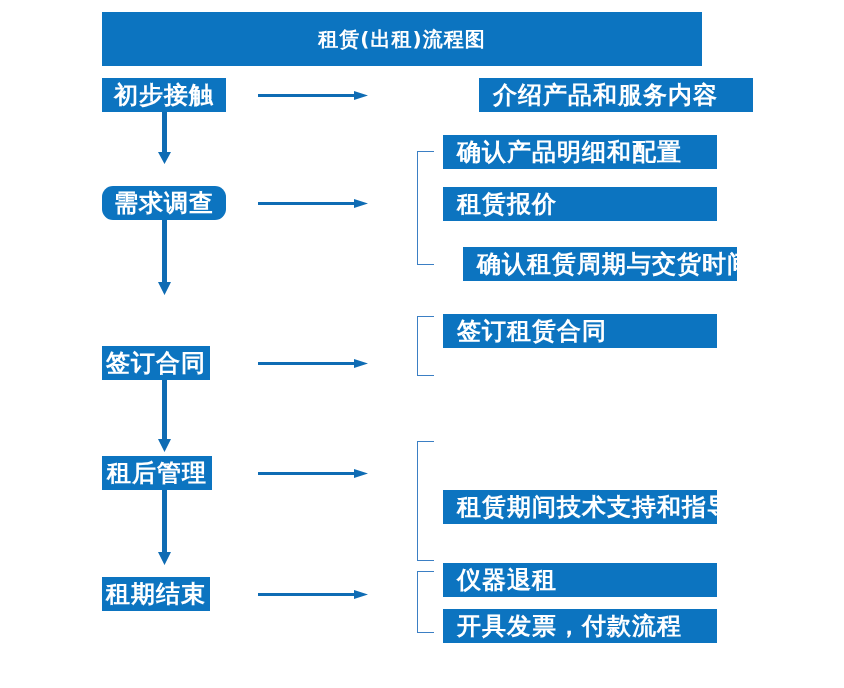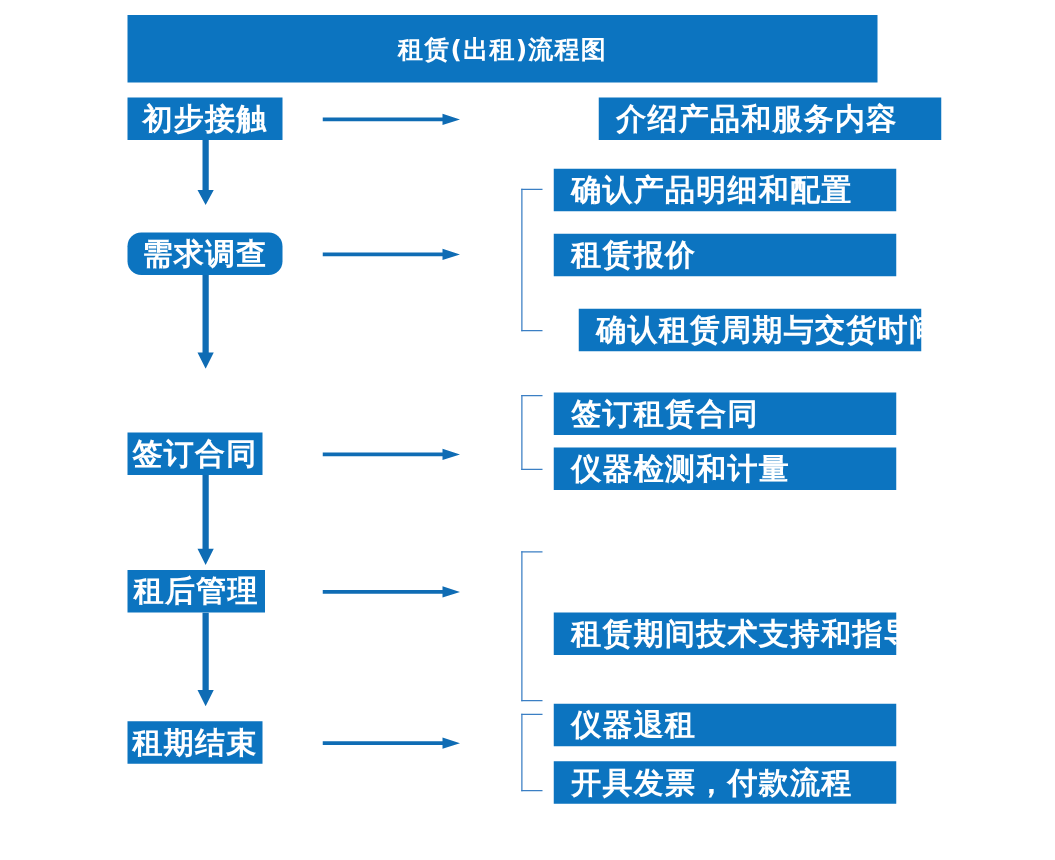--- a/index.html
+++ b/index.html
@@ -104,21 +104,20 @@
 
   <div class="box left-box" style="left:102px; top:346px; width:108px;">签订合同</div>
   <svg class="h-arrow" style="left:258px; top:355px;" viewBox="0 0 110 17">
     <path d="M0 7 L96 7 L96 4 L110 8.5 L96 13 L96 10 L0 10 Z" fill="#0f6cb4"></path>
   </svg>
   <svg class="v-arrow" style="left:155px; top:380px; height:72px;" viewBox="0 0 19 72" preserveAspectRatio="none">
     <path d="M7 0 L12 0 L12 59 L16 59 L9.5 72 L3 59 L7 59 Z" fill="#0f6cb4"></path>
   </svg>
   <div class="bracket" style="left:417px; top:316px; height:60px;"></div>
   <div class="box right-box" style="left:443px; top:314px; width:260px;">签订租赁合同</div>
-  <div class="box right-box" style="left:443px; top:358px; width:260px;">仪器检测和计量</div>
 
   <div class="box left-box" style="left:102px; top:456px; width:110px;">租后管理</div>
   <svg class="h-arrow" style="left:258px; top:465px;" viewBox="0 0 110 17">
     <path d="M0 7 L96 7 L96 4 L110 8.5 L96 13 L96 10 L0 10 Z" fill="#0f6cb4"></path>
   </svg>
   <svg class="v-arrow" style="left:155px; top:490px; height:75px;" viewBox="0 0 19 75" preserveAspectRatio="none">
     <path d="M7 0 L12 0 L12 62 L16 62 L9.5 75 L3 62 L7 62 Z" fill="#0f6cb4"></path>
   </svg>
   <div class="bracket" style="left:417px; top:441px; height:120px;"></div>
   <div class="box right-box" style="left:443px; top:490px; width:260px;">租赁期间技术支持和指导</div>

